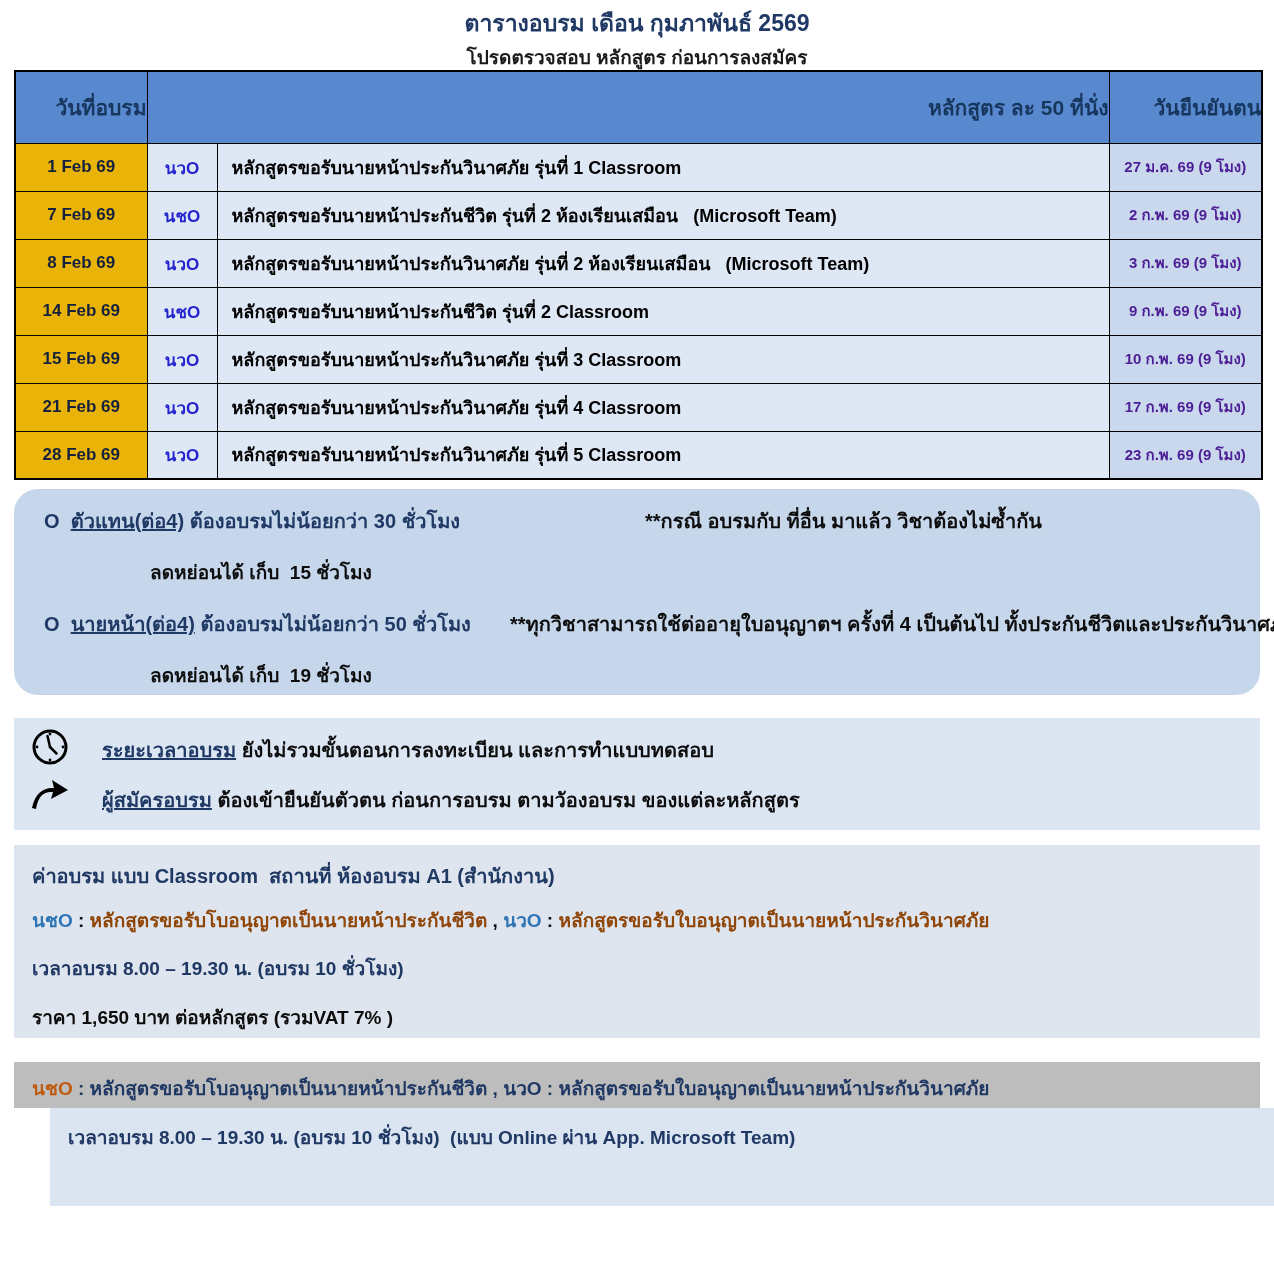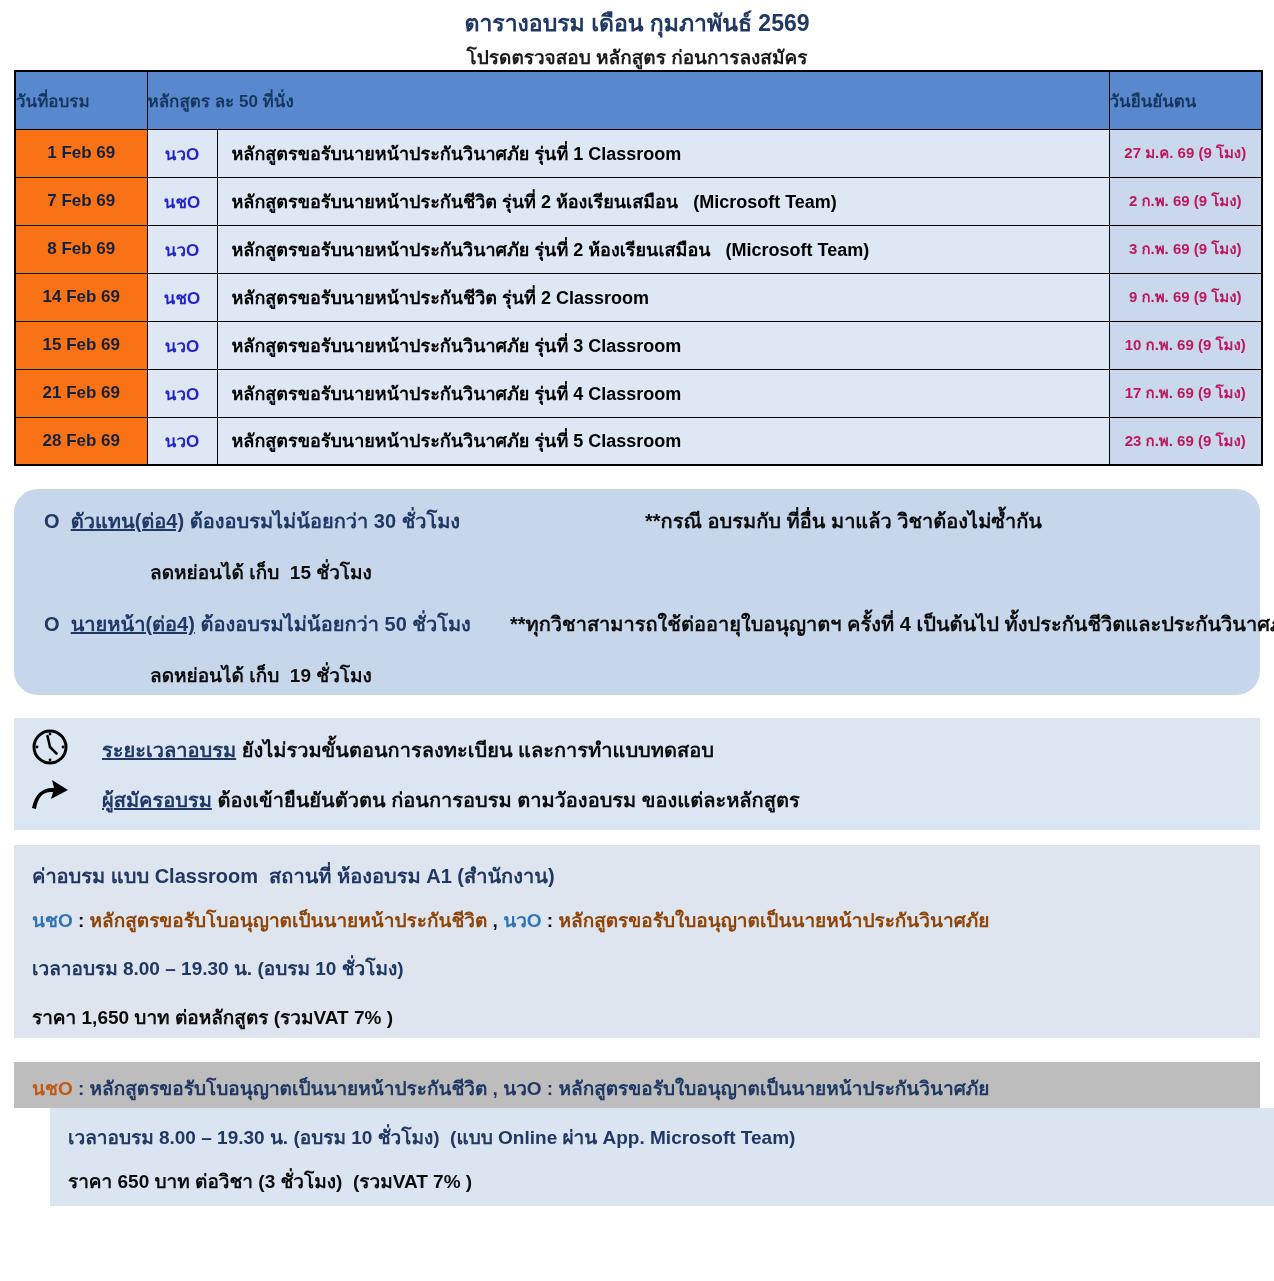--- a/index.html
+++ b/index.html
@@ -23,28 +23,28 @@
     text-align:center; font-size:19px; color:#1a1a1a;
   }
 
   table.sched {
     position:absolute; top:70px; left:14px;
     width:1247px; table-layout:fixed;
     border-collapse:collapse; border:2px solid #000;
   }
   table.sched th, table.sched td { border:1px solid #000; overflow:hidden; }
   table.sched thead th {
-    height:58px; background:#5889CF; color:#17365D;
-    font-size:17px; text-align:left;
+    height:72px; background:#5889CF; color:#17365D;
+    font-size:21px; text-align:right;
   }
   table.sched tbody td { height:48px; }
-  .c-date    { background:#f97316; text-align:center; font-size:17px; color:#14213D;margin-top:40px; }
+  .c-date    { background:#eab308; text-align:center; font-size:17px; color:#14213D;margin-top:40px; }
   .c-code    { background:#DEE7F4; text-align:center; font-size:17px; color:#2424CE; }
   .c-course  { background:#DEE7F4; text-align:left; padding-left:14px; font-size:18px; color:#000; white-space:pre; }
-  .c-confirm { background:#C9D8ED; text-align:center; font-size:15px; color:#be185d; }
+  .c-confirm { background:#C9D8ED; text-align:center; font-size:15px; color:#4c1d95; }
 
   .panel { position:absolute; left:14px; width:1246px; }
   .panel-notes    { top:489px; height:206px; background:#C6D7EC;border-radius:24px; }
   .panel-remind   { top:718px; height:112px; background:#DCE6F3; }
   .panel-class    { top:845px; height:193px; background:#DFE5EE; }
   .panel-graybar  { top:1062px; height:46px; background:#BDBDBD; }
   .panel-online   { top:1108px; height:98px; background:#DBE5F1;margin-left:36px; }
 
   .abs { position:absolute; white-space:pre; }
   .navy { color:#1F3864; }
@@ -163,14 +163,13 @@
   <div class="abs navy fs19" style="left:18px; top:108px;">เวลาอบรม 8.00 – 19.30 น. (อบรม 10 ชั่วโมง)</div>
   <div class="abs black fs19" style="left:18px; top:157px;">ราคา 1,650 บาท ต่อหลักสูตร (รวมVAT 7% )</div>
 </div>
 
 <div class="panel panel-graybar">
   <div class="abs fs19" style="left:18px; top:11px;"><span class="code-orange">นชO</span><span class="navy"> : </span><span class="navy">หลักสูตรขอรับโบอนุญาตเป็นนายหน้าประกันชีวิต</span><span class="navy"> , </span><span class="navy">นวO</span><span class="navy"> : </span><span class="navy">หลักสูตรขอรับใบอนุญาตเป็นนายหน้าประกันวินาศภัย</span></div>
 </div>
 
 <div class="panel panel-online">
   <div class="abs navy fs19" style="left:18px; top:14px;">เวลาอบรม 8.00 – 19.30 น. (อบรม 10 ชั่วโมง)  (แบบ Online ผ่าน App. Microsoft Team)</div>
-  <div class="abs black fs19" style="left:18px; top:58px;">ราคา 650 บาท ต่อวิชา (3 ชั่วโมง)  (รวมVAT 7% )</div>
 </div>
 
 </body></html>

